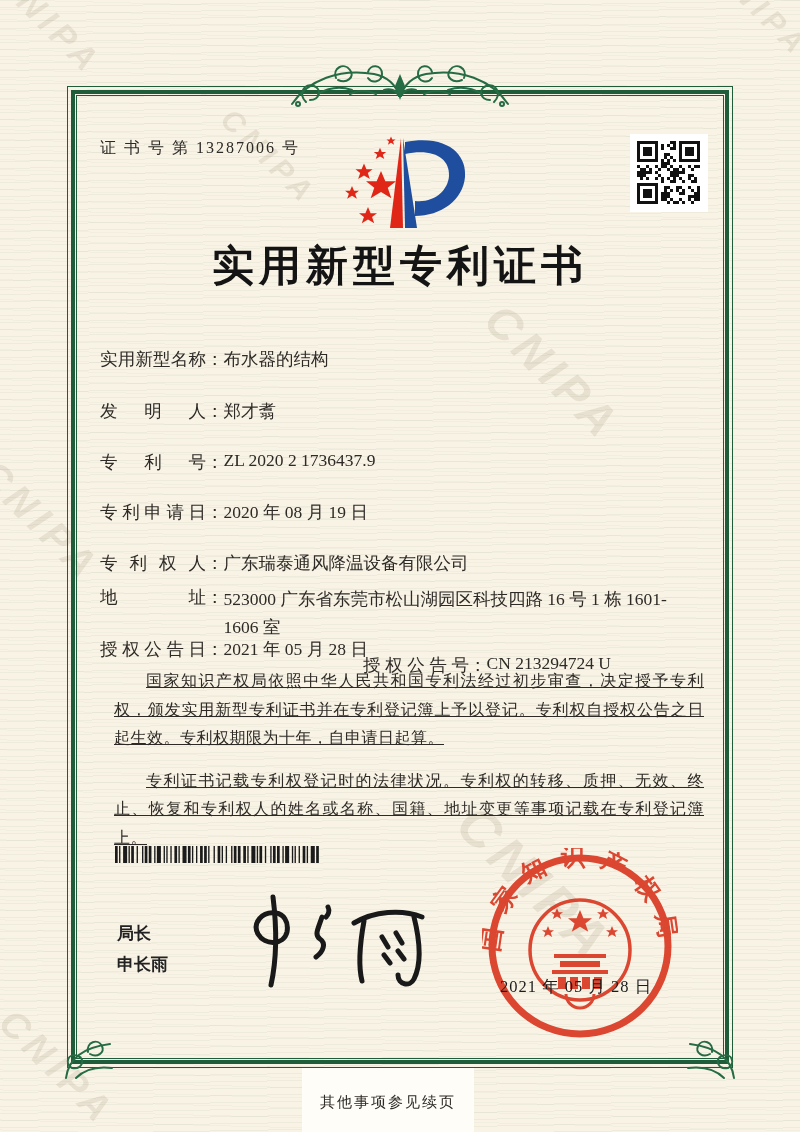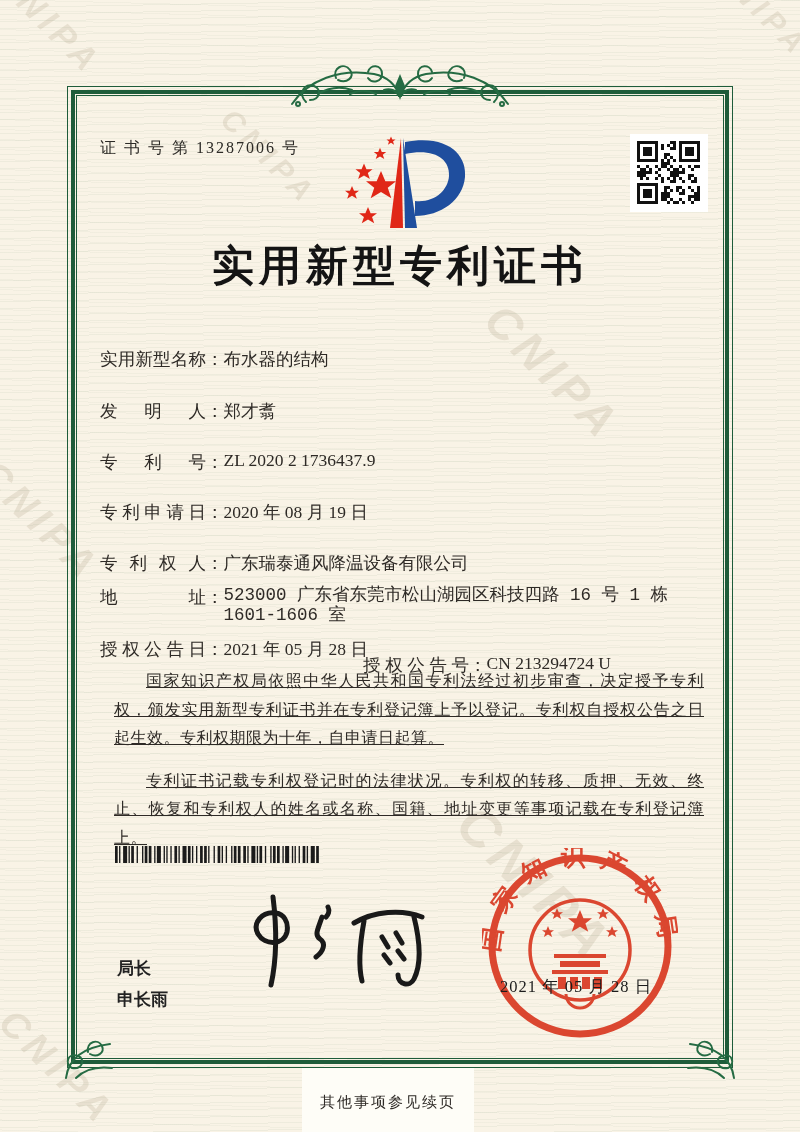--- a/index.html
+++ b/index.html
@@ -23,27 +23,27 @@
   .content{position:absolute;inset:0;z-index:3;}
   .cert-no{position:absolute;left:100px;top:138px;font-size:16px;letter-spacing:2px;color:#2c2a26;}
   .logo{position:absolute;left:335px;top:130px;}
   .qr-box{position:absolute;left:630px;top:134px;width:78px;height:78px;background:#fff;}
   .qr-box svg{position:absolute;left:7px;top:7px;}
   .doc-title{position:absolute;left:0;top:238px;width:100%;text-align:center;font-size:42px;font-weight:700;
       letter-spacing:5px;color:#141414;}
   .frow{position:absolute;left:100px;font-size:17.5px;color:#2e2a26;margin-top:9px;}
   .flabel{display:inline-block;width:106px;text-align:justify;text-align-last:justify;vertical-align:top;}
   .fvalue{vertical-align:top;}
-  .addr-val{display:inline-block;width:452px;line-height:20px;vertical-align:top;font-family:Liberation Mono, monospace;}
+  .addr-val{display:inline-block;width:452px;line-height:28px;vertical-align:top;}
   .pair2{position:absolute;left:263px;top:16px;white-space:nowrap;}
   .bodytext{position:absolute;left:100px;top:653px;width:618px;color:#2e2a26;}
   .bodytext p{margin:14px;font-size:16px;line-height:28.5px;text-align:justify;text-indent:2em;letter-spacing:.5px;text-decoration:underline;}
   .barcode{position:absolute;left:115px;top:846px;}
   .signer{position:absolute;left:117px;top:918px;font-family:"Liberation Sans","DejaVu Sans",sans-serif;
-      font-size:17px;font-weight:600;color:#222;line-height:31px;margin-top:35px;}
+      font-size:17px;font-weight:600;color:#222;line-height:31px;}
   .signature{position:absolute;left:236px;top:893px;}
   .signature path{stroke:#191919;stroke-width:5;fill:none;stroke-linecap:round;stroke-linejoin:round;}
   .seal{position:absolute;left:482px;top:848px;z-index:4;}
   .seal .red{fill:#d93a23;stroke:none;}
   .seal .ring{fill:none;stroke:#d93a23;}
   .seal-date{position:absolute;left:500px;top:976px;z-index:5;font-size:16.5px;letter-spacing:1px;color:#1c1c1c;}
   .page-ind{position:absolute;left:0;top:1033px;width:766px;text-align:center;font-size:14px;color:#2e2a26;z-index:3;}
   .cont-note{position:absolute;left:302px;top:1068px;z-index:3;background:#fefdf7;padding:25px 18px;
       font-size:15px;letter-spacing:2px;color:#2e2a26;}
 </style>

